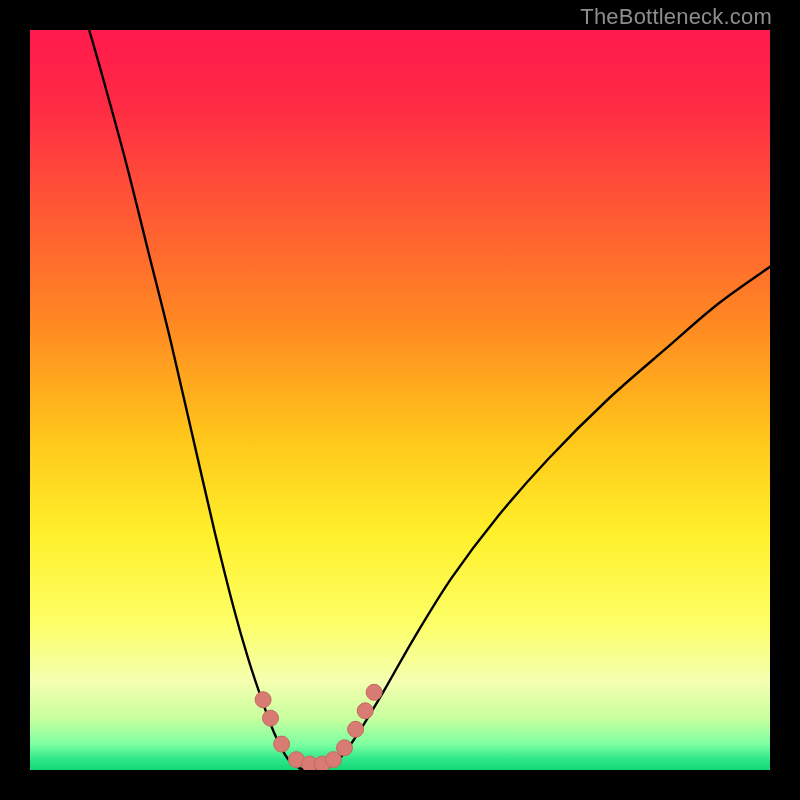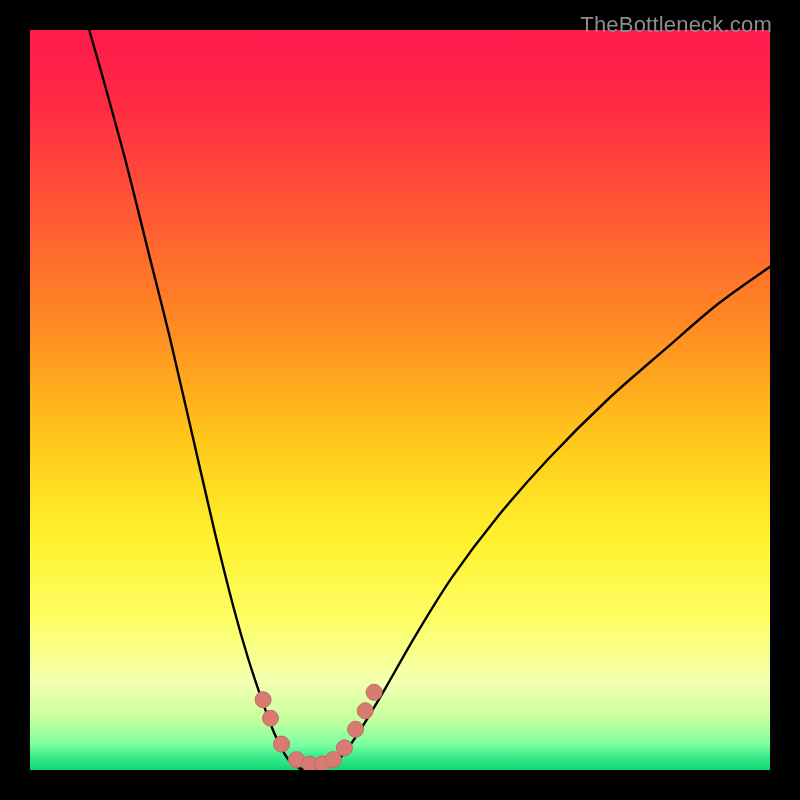--- a/index.html
+++ b/index.html
@@ -28,21 +28,21 @@
   }
   .gradient-bg {
     position: absolute;
     left: 0;
     top: 0;
     width: 740px;
     height: 740px;
   }
   .watermark {
     position: absolute;
-    top: 12px;
+    top: 4px;
     right: 28px;
     font-family: Arial, Helvetica, sans-serif;
     font-size: 22px;
     color: #8d8d8d;
     letter-spacing: 0.2px;
     font-weight: 500;
   }
   svg.curves {
     position: absolute;
     left: 0;

